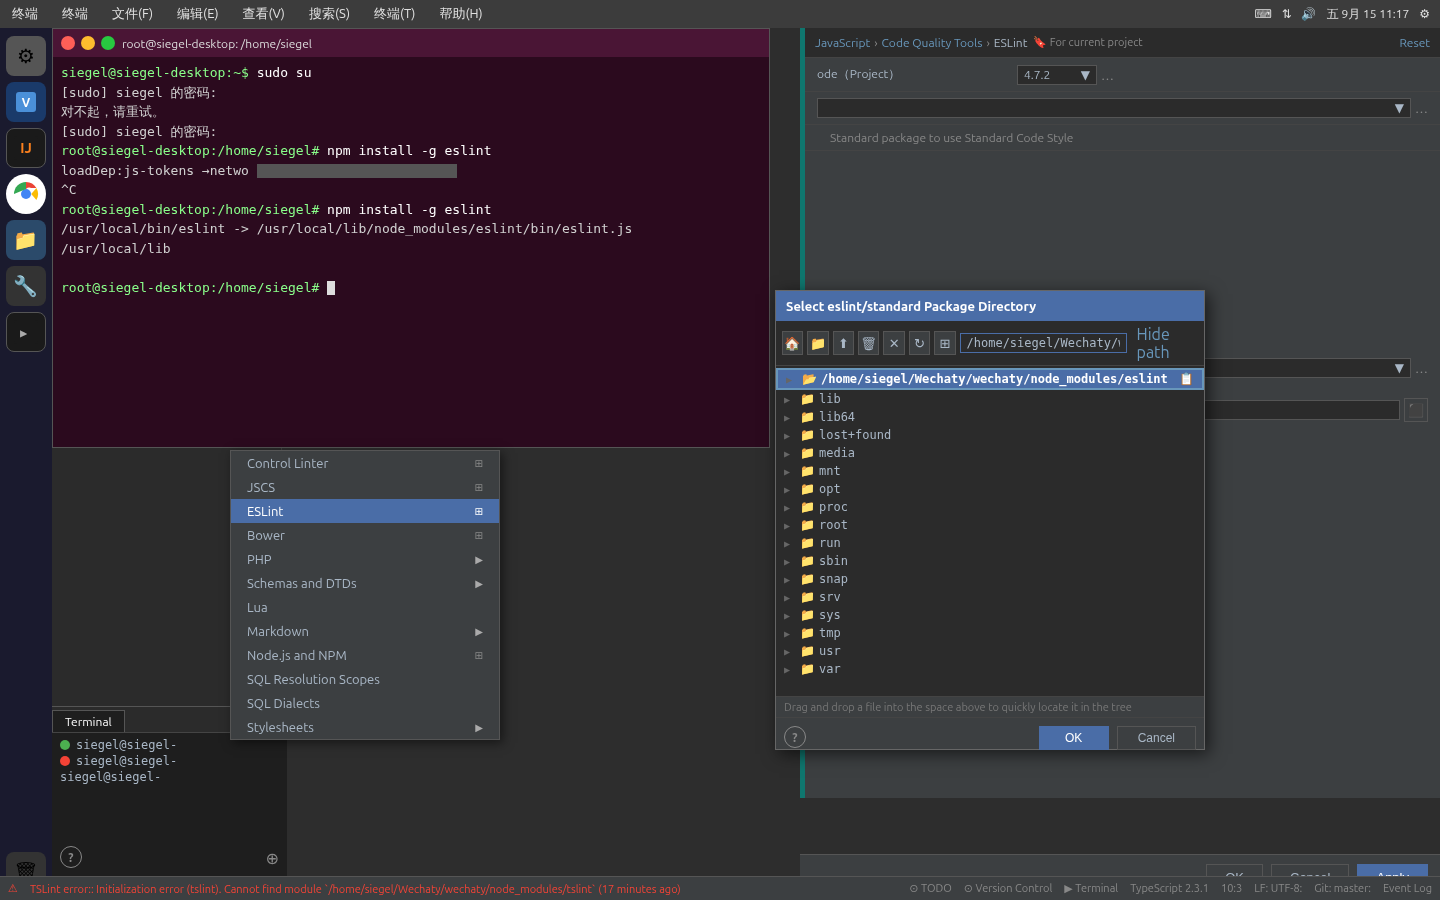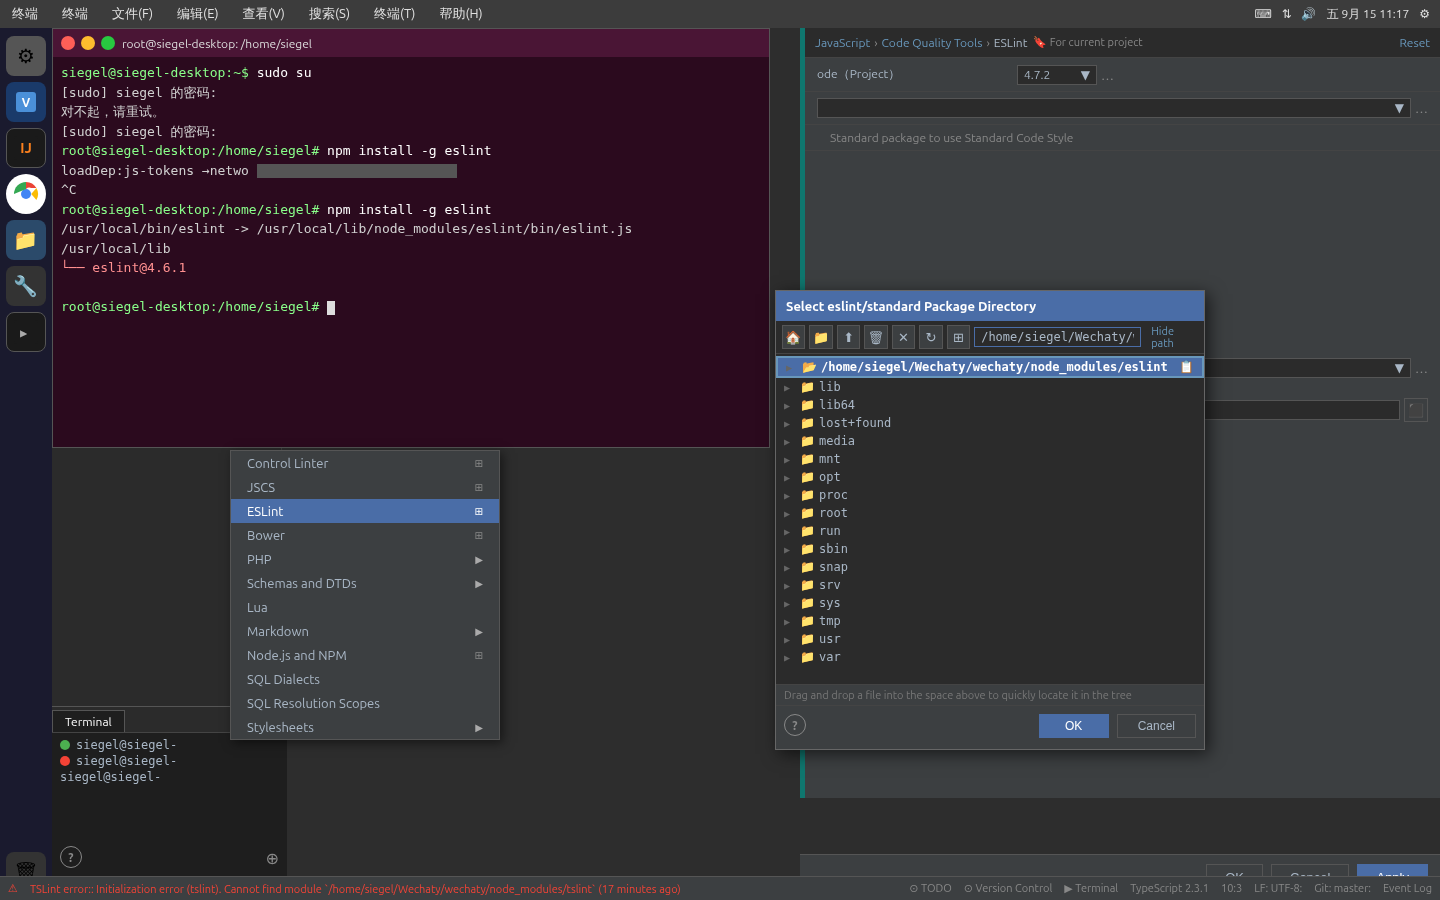--- a/index.html
+++ b/index.html
@@ -150,21 +150,21 @@
       background: #2b2b2b; border-bottom: 1px solid #444;
     }
     .dir-tb-btn {
       width: 24px; height: 24px; display: flex; align-items: center; justify-content: center;
       background: #3c3f41; border: 1px solid #555; cursor: pointer; color: #a9b7c6; font-size: 13px;
     }
     .dir-path-bar {
       flex: 1; background: #2b2b2b; border: 1px solid #4a6da7; color: #a9b7c6;
       padding: 2px 6px; font-size: 12px; font-family: monospace;
     }
-    .dir-hide-path { color: #6897bb; font-size: 11px; cursor: pointer; margin-left: 6px; }
+    .dir-hide-path { color: #6897bb; font-size: 16px; cursor: pointer; margin-left: 6px; }
     .dir-tree {
       height: 330px; overflow-y: auto; background: #2b2b2b; padding: 2px 0;
       font-family: monospace; font-size: 12px; color: #a9b7c6;
     }
     .dir-item {
       display: flex; align-items: center; padding: 2px 8px; cursor: pointer; gap: 4px;
     }
     .dir-arrow { color: #666; font-size: 10px; width: 12px; }
     .dir-folder-icon { color: #6897bb; }
     .dir-item-name { color: #a9b7c6; }
@@ -320,21 +320,20 @@
     <div><span class="prompt">siegel@siegel-desktop:~$</span> <span class="cmd">sudo su</span></div>
     <div><span class="output">[sudo] siegel 的密码:</span></div>
     <div><span class="output">对不起，请重试。</span></div>
     <div><span class="output">[sudo] siegel 的密码:</span></div>
     <div><span style="color:#8aff8a;">root@siegel-desktop:/home/siegel#</span> <span class="cmd">npm install -g eslint</span></div>
     <div><span class="output">loadDep:js-tokens →netwo </span><span class="highlight"></span></div>
     <div><span class="output">^C</span></div>
     <div><span style="color:#8aff8a;">root@siegel-desktop:/home/siegel#</span> <span class="cmd">npm install -g eslint</span></div>
     <div><span class="output">/usr/local/bin/eslint -&gt; /usr/local/lib/node_modules/eslint/bin/eslint.js</span></div>
     <div><span class="output">/usr/local/lib</span></div>
-    <div><span class="eslint-link">└── eslint@4.6.1</span></div>
     <br>
     <div><span style="color:#8aff8a;">root@siegel-desktop:/home/siegel#</span> <span class="cursor"></span></div>
   </div>
 </div>
 
 <div class="settings-panel">
   <div class="settings-breadcrumb">
     <span class="bc-link">JavaScript</span>
     <span class="bc-sep"> › </span>
     <span class="bc-link">Code Quality Tools</span>
@@ -528,24 +527,24 @@
   </div>
   <div class="ctx-item">
     <span>Markdown</span>
     <span class="ctx-arrow">▶</span>
   </div>
   <div class="ctx-item">
     <span>Node.js and NPM</span>
     <span style="font-size:10px; color:#888;">⊞</span>
   </div>
   <div class="ctx-item">
+    <span>SQL Resolution Scopes</span>
+  </div>
+  <div class="ctx-item">
     <span>SQL Dialects</span>
-  </div>
-  <div class="ctx-item">
-    <span>SQL Resolution Scopes</span>
   </div>
   <div class="ctx-item">
     <span>Stylesheets</span>
     <span class="ctx-arrow">▶</span>
   </div>
 </div>
 
 <div class="bottom-panel">
   <div class="bottom-tabs">
     <div class="bottom-tab active">Terminal</div>

